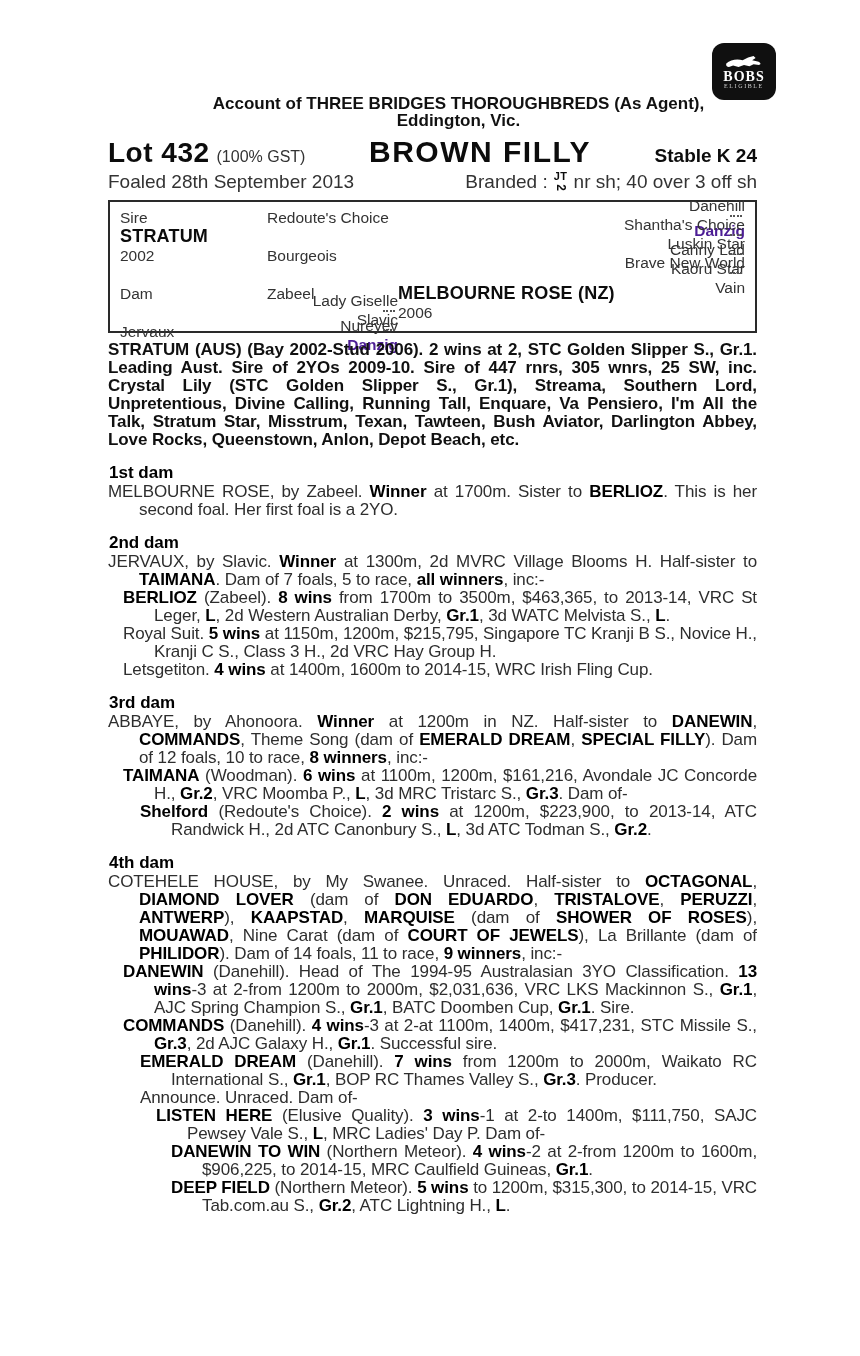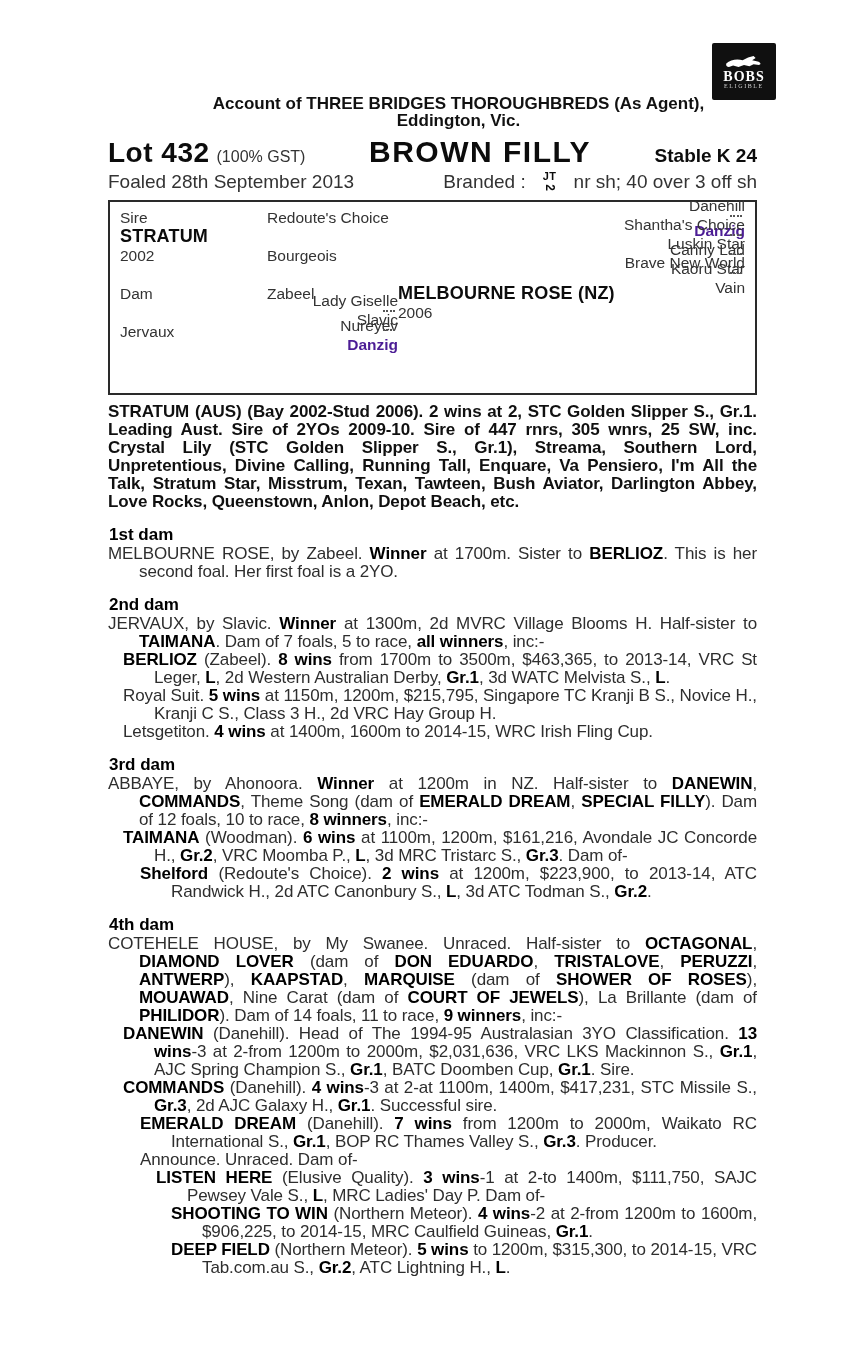--- a/index.html
+++ b/index.html
@@ -9,44 +9,44 @@
     color:#2e2e2e;
     -webkit-font-smoothing: antialiased;
   }
   .page { position:relative; width:860px; height:1356px; padding:95px 103px 0 108px; }
 
   
   .logo {
     position:absolute; top:43px; left:712px; width:64px; height:57px;
     background:#101010; color:#fff;
     display:flex; flex-direction:column; align-items:center; justify-content:center;
-    gap:0; border-radius:2px;
+    gap:0; border-radius:12px;
   }
   .logo svg { display:block; margin-bottom:1px; }
   .logo-name { font-family:"Liberation Serif", serif; font-weight:bold; font-size:14px; line-height:13px; letter-spacing:1px; }
   .logo-sub  { font-family:"Liberation Serif", serif; font-size:6px; line-height:7px; letter-spacing:1.6px; color:#cfcfcf; }
 
   .center-block { text-align:center; transform:translateX(26px); font-weight:bold; color:#111; }
   .account  { font-size:17px; line-height:17px; }
   .location { font-size:17px; line-height:16px; margin-top:1px; }
 
   .lot-row { display:flex; align-items:baseline; margin-top:6px; }
   .lot-number { font-size:28px; font-weight:bold; color:#0c0c0c; letter-spacing:.5px; white-space:nowrap; }
   .gst { font-size:16px; color:#333; margin-left:7px; white-space:nowrap; }
   .horse-title { flex:1; text-align:center; font-size:30px; font-weight:bold; color:#0c0c0c; letter-spacing:1.5px; white-space:nowrap; }
   .stable { font-size:19px; font-weight:bold; color:#0c0c0c; white-space:nowrap; }
 
   .foal-row { display:flex; justify-content:space-between; align-items:center; margin-top:2px; font-size:19px; color:#333; }
-  .branded-group { display:flex; gap:15px; }
+  .branded-group { display:flex; gap:4px; }
   .brand-mark { display:inline-flex; flex-direction:column; align-items:center; line-height:1; color:#0c0c0c; margin:0 2px; }
   .brand-top { font-size:11px; font-weight:bold; letter-spacing:.5px; }
   .brand-bottom { font-size:12px; font-weight:bold; transform:rotate(90deg); height:11px; line-height:11px; }
 
   
-  .ped { margin-top:7px; border:2px solid #2a2a2a; padding:6px 10px 7px 10px; height:195px; }
+  .ped { margin-top:7px; border:2px solid #2a2a2a; padding:6px 10px 7px 10px; height:133px; }
   .ped-grid { display:grid; grid-template-columns:147px 131px 1fr; grid-auto-rows:19px; align-items:center; }
   .pcell { font-size:15.5px; color:#333; white-space:nowrap; line-height:19px; }
   .pcell.bname { font-size:18px; font-weight:bold; color:#0c0c0c; letter-spacing:.2px; }
   .anc { display:flex; align-items:flex-end; font-size:15.5px; color:#333; line-height:19px;flex-direction:column; }
   .anc .dots { flex:1; border-bottom:2px dotted #555; margin:0 3px 4px 3px; min-width:12px; }
   .anc .anc-r.b { font-weight:bold; color:#4c1d95; }
 
   .sire-para {
     margin-top:8px; font-size:17px; line-height:18px; font-weight:bold; color:#101010;
     text-align:justify; letter-spacing:-0.1px;
@@ -169,18 +169,18 @@
         <p class="bp ind2"><b>Shelford</b> (Redoute's Choice). <b>2 wins</b> at 1200m, $223,900, to 2013-14, ATC Randwick H., 2d ATC Canonbury S., <b>L</b>, 3d ATC Todman S., <b>Gr.2</b>.</p>
       </div>
       <div class="section">
         <h3>4th dam</h3>
         <p class="bp ind0">COTEHELE HOUSE, by My Swanee. Unraced. Half-sister to <b>OCTAGONAL</b>, <b>DIAMOND LOVER</b> (dam of <b>DON EDUARDO</b>, <b>TRISTALOVE</b>, <b>PERUZZI</b>, <b>ANTWERP</b>), <b>KAAPSTAD</b>, <b>MARQUISE</b> (dam of <b>SHOWER OF ROSES</b>), <b>MOUAWAD</b>, Nine Carat (dam of <b>COURT OF JEWELS</b>), La Brillante (dam of <b>PHILIDOR</b>). Dam of 14 foals, 11 to race, <b>9 winners</b>, inc:-</p>
         <p class="bp ind1"><b>DANEWIN</b> (Danehill). Head of The 1994-95 Australasian 3YO Classification. <b>13 wins</b>-3 at 2-from 1200m to 2000m, $2,031,636, VRC LKS Mackinnon S., <b>Gr.1</b>, AJC Spring Champion S., <b>Gr.1</b>, BATC Doomben Cup, <b>Gr.1</b>. Sire.</p>
         <p class="bp ind1"><b>COMMANDS</b> (Danehill). <b>4 wins</b>-3 at 2-at 1100m, 1400m, $417,231, STC Missile S., <b>Gr.3</b>, 2d AJC Galaxy H., <b>Gr.1</b>. Successful sire.</p>
         <p class="bp ind2"><b>EMERALD DREAM</b> (Danehill). <b>7 wins</b> from 1200m to 2000m, Waikato RC International S., <b>Gr.1</b>, BOP RC Thames Valley S., <b>Gr.3</b>. Producer.</p>
         <p class="bp ind2">Announce. Unraced. Dam of-</p>
         <p class="bp ind3"><b>LISTEN HERE</b> (Elusive Quality). <b>3 wins</b>-1 at 2-to 1400m, $111,750, SAJC Pewsey Vale S., <b>L</b>, MRC Ladies' Day P. Dam of-</p>
-        <p class="bp ind4"><b>SHOOTING TO WIN</b> (Northern Meteor). <b>4 wins</b>-2 at 2-from 1200m to 1600m, $906,225, to 2014-15, MRC Caulfield Guineas, <b>Gr.1</b>.</p>
+        <p class="bp ind4"><b>DANEWIN TO WIN</b> (Northern Meteor). <b>4 wins</b>-2 at 2-from 1200m to 1600m, $906,225, to 2014-15, MRC Caulfield Guineas, <b>Gr.1</b>.</p>
         <p class="bp ind4"><b>DEEP FIELD</b> (Northern Meteor). <b>5 wins</b> to 1200m, $315,300, to 2014-15, VRC Tab.com.au S., <b>Gr.2</b>, ATC Lightning H., <b>L</b>.</p>
       </div>
     </div>
 
 </div>
 
 </body></html>

